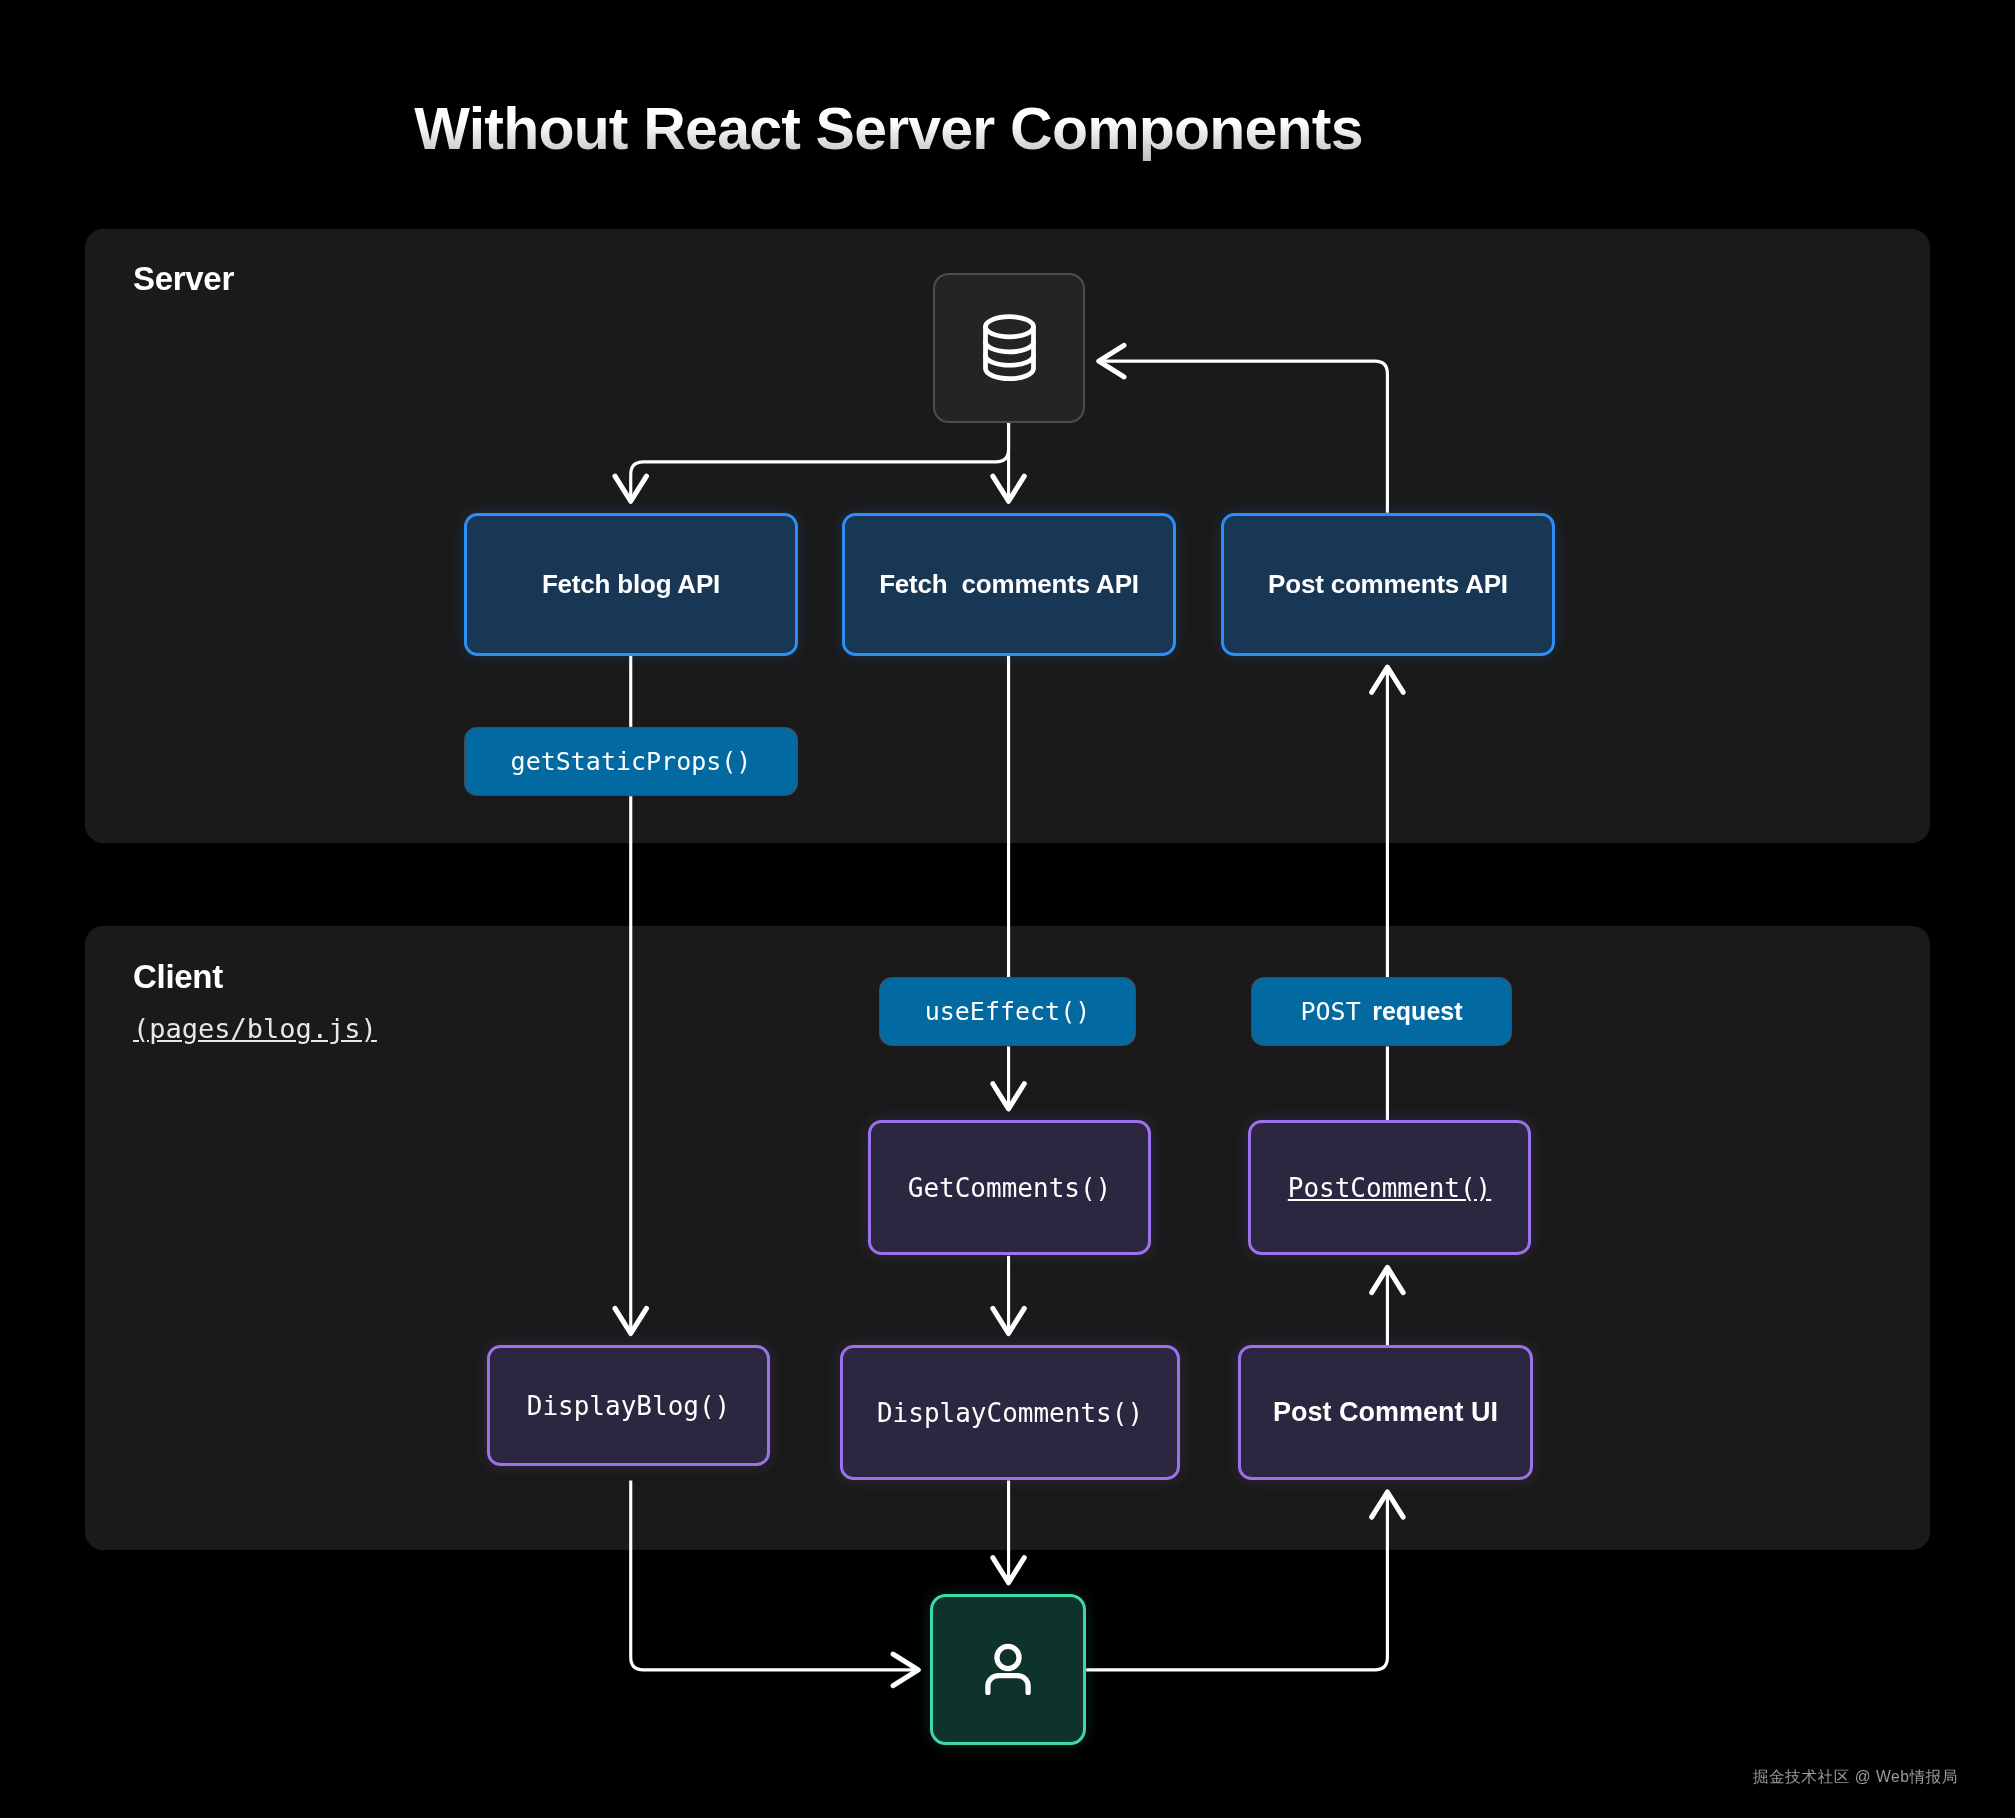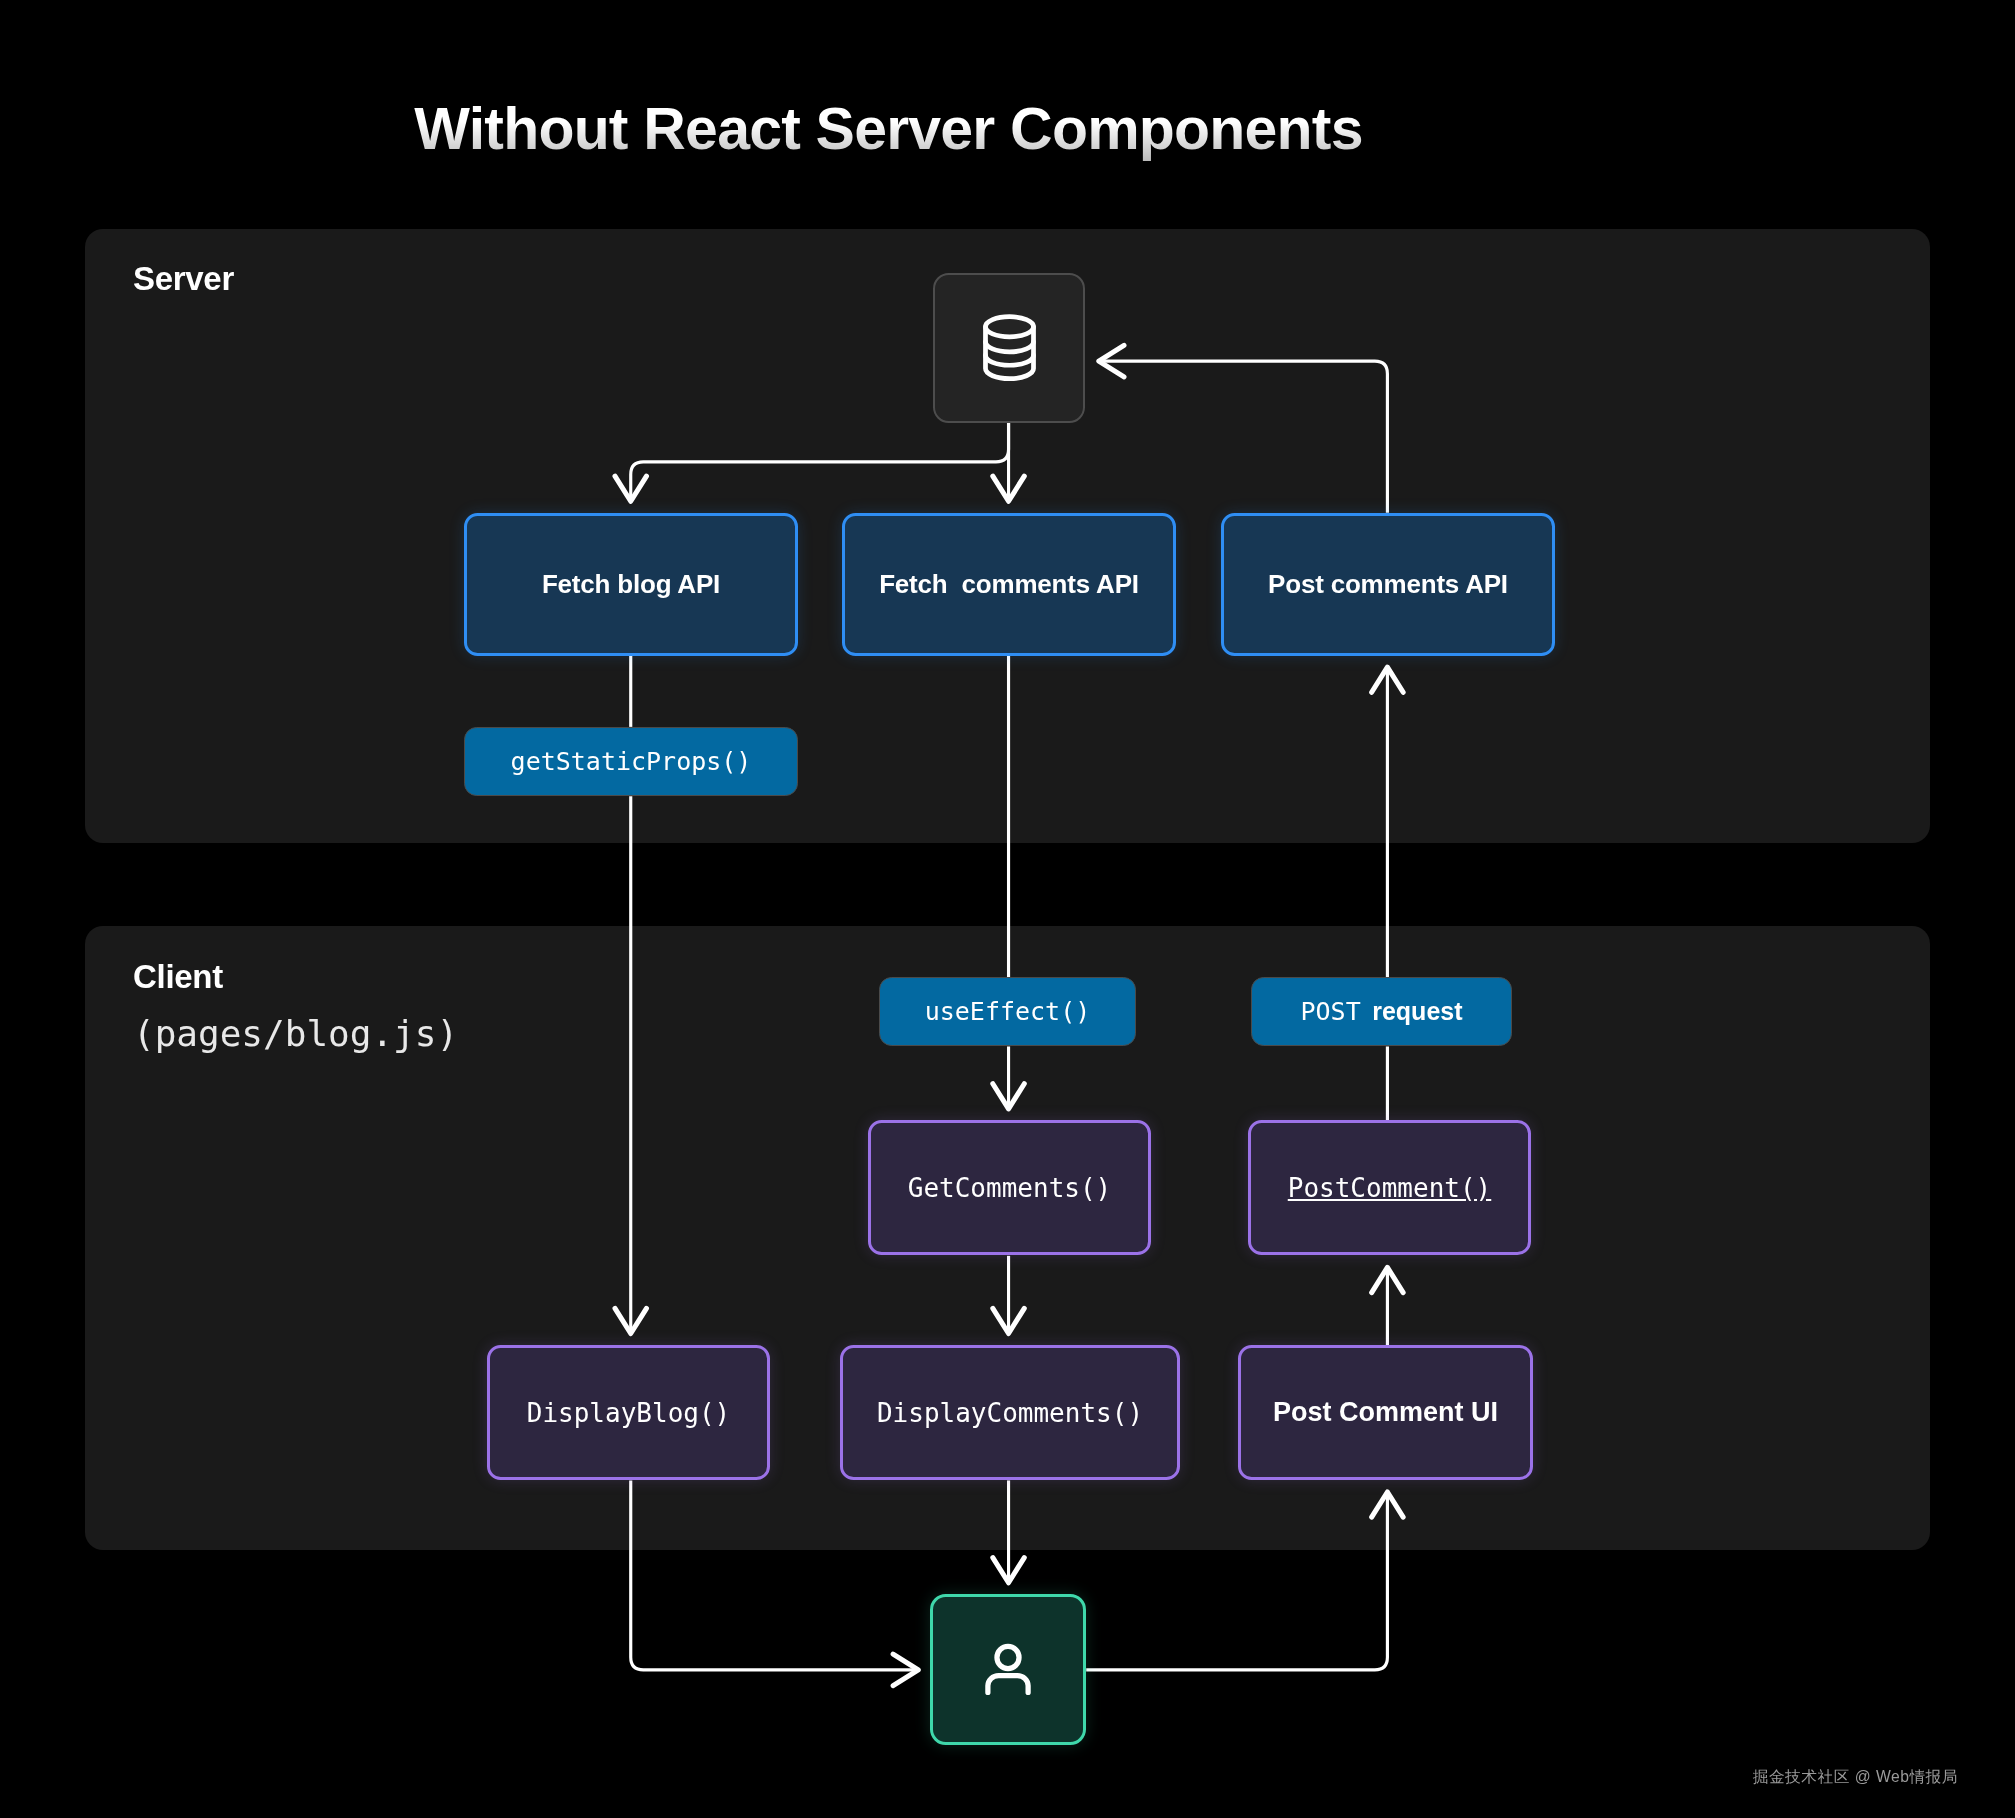--- a/index.html
+++ b/index.html
@@ -23,22 +23,23 @@
   
   .lane{
     position:absolute;background:#1a1a1a;border-radius:18px;
   }
   #server-lane{left:85px;top:229px;width:1845px;height:614px;}
   #client-lane{left:85px;top:926px;width:1845px;height:624px;}
   .lane-title{
     position:absolute;font-size:33px;font-weight:bold;color:#fff;letter-spacing:-0.3px;
   }
   .lane-sub{
-    position:absolute;font-size:36px;color:#e8e8e8;
+    position:absolute;font-size:27px;color:#e8e8e8;
     font-family:"DejaVu Sans Mono","Liberation Mono",monospace;
+    text-decoration:underline;
   }
 
   
   #wires{position:absolute;left:0;top:0;width:2015px;height:1819px;pointer-events:none;}
 
   
   .node{
     position:absolute;box-sizing:border-box;
     display:flex;align-items:center;justify-content:center;
     text-align:center;border-radius:13.6px;
@@ -80,21 +81,21 @@
 
   
   #fetch-blog-api      {left:464px; top:513px; width:334px; height:143px;}
   #fetch-comments-api  {left:842px;top:513px; width:334px; height:143px;}
   #post-comments-api   {left:1221px;top:513px; width:334px; height:143px;}
   #get-static-props    {left:464px; top:727px;width:334px; height:69px;}
   #use-effect          {left:879px;top:977px;width:257px; height:69px;}
   #post-request        {left:1251px;top:977px;width:261px; height:69px;}
   #get-comments        {left:868px;top:1120px;width:283px; height:135px;}
   #post-comment-fn     {left:1248px;top:1120px;width:283px; height:135px;text-decoration:underline;}
-  #display-blog        {left:487px; top:1345px;width:283px; height:135px;}
+  #display-blog        {left:487px; top:1345px;width:283px; height:121px;}
   #display-comments    {left:840px;top:1345px;width:340px; height:135px;}
   #post-comment-ui     {left:1238px;top:1345px;width:295px; height:135px;}
 
   
   #watermark{
     position:absolute;right:57px;bottom:31.5px;
     font-size:15.7px;color:#9a9a9a;letter-spacing:0.5px;
   }
 </style>
 </head>

